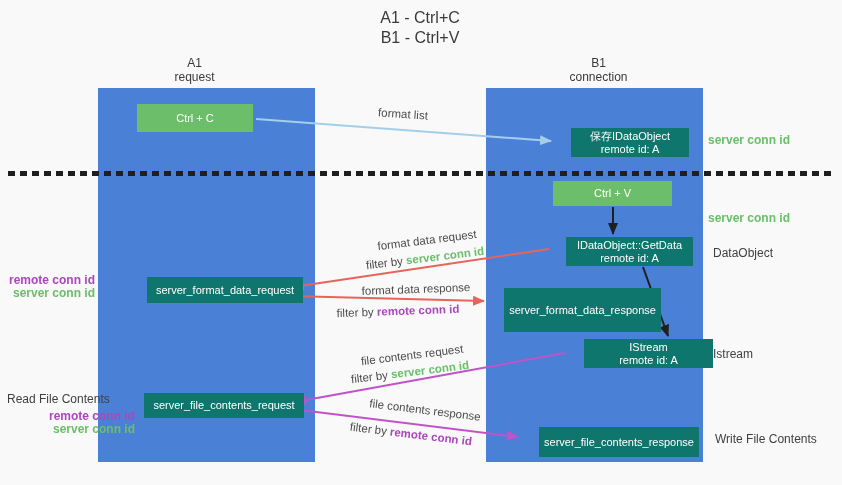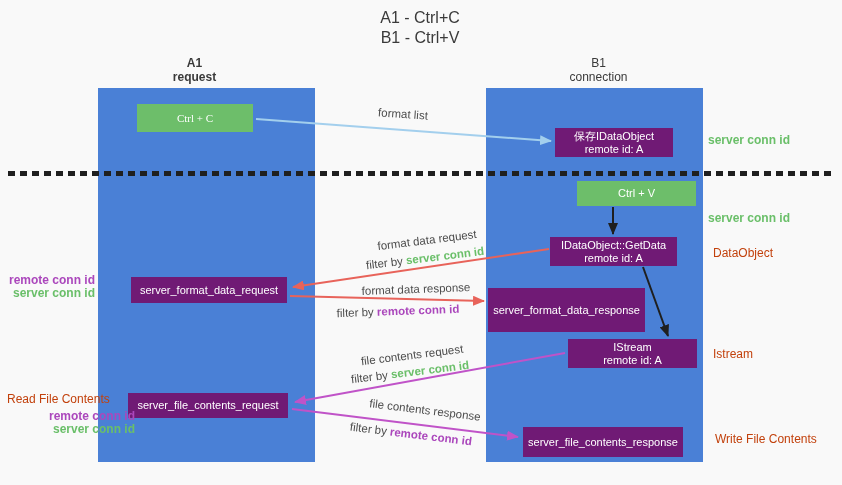--- a/index.html
+++ b/index.html
@@ -24,42 +24,42 @@
   .divider{
     position:absolute; left:8px; top:171px; width:828px; height:5px;
     background:repeating-linear-gradient(90deg,#1f1f1f 0 7px,transparent 7px 12px);
   }
   .overlay{position:absolute; left:0; top:0;}
   .node{
     position:absolute; color:#fff; text-align:center; font-size:11px;
     display:flex; flex-direction:column; justify-content:center; line-height:13px;
   }
   .green{background:#6dbe6a;}
-  .orange{background:#701a75;}
+  .orange{background:#0f766e;margin-left:16px;}
   .alabel{
     position:absolute; white-space:nowrap; font-size:11.5px; color:#4d4d4d;
     transform:translate(-50%,-50%) rotate(var(--r,0deg));
   }
   .side{position:absolute; font-size:12px; white-space:nowrap;}
   .green-label{color:#6abf69; font-weight:bold;}
   .purple-label{color:#ab47bc; font-weight:bold;}
-  .gray-label{color:#c2410c;}
+  .gray-label{color:#404040;}
   .stack{line-height:13px; text-align:right;}
 </style>
 </head>
 <body>
 
 <div class="canvas">
 
   <div class="title">
     <div>A1 - Ctrl+C</div>
     <div>B1 - Ctrl+V</div>
   </div>
 
-  <div class="lane-header" style="left:86px;font-weight:bold;">
+  <div class="lane-header" style="left:86px;">
     <div>A1</div>
     <div>request</div>
   </div>
   <div class="lane-header" style="left:490px;">
     <div>B1</div>
     <div>connection</div>
   </div>
 
   <div class="lane" style="left:98px;"></div>
   <div class="lane" style="left:486px;"></div>
@@ -83,30 +83,30 @@
     </defs>
     <line x1="256" y1="119" x2="551" y2="141" stroke="#a3cfed" stroke-width="2" marker-end="url(#ah-blue)"></line>
     <line x1="613" y1="207" x2="613" y2="234" stroke="#1f1f1f" stroke-width="2" marker-end="url(#ah-blk)"></line>
     <line x1="643" y1="267" x2="668" y2="336" stroke="#1f1f1f" stroke-width="2" marker-end="url(#ah-blk)"></line>
     <line x1="549" y1="249" x2="293" y2="287" stroke="#e8635a" stroke-width="2" marker-end="url(#ah-red)"></line>
     <line x1="290" y1="296" x2="484" y2="301" stroke="#e8635a" stroke-width="2" marker-end="url(#ah-red)"></line>
     <line x1="565" y1="353" x2="295" y2="402" stroke="#c053c8" stroke-width="2" marker-end="url(#ah-mag)"></line>
     <line x1="292" y1="409" x2="518" y2="437" stroke="#c053c8" stroke-width="2" marker-end="url(#ah-mag)"></line>
   </svg>
 
-  <div class="node green" style="left:137px; top:104px; width:116px; height:28px;font-family:Liberation Serif, serif;">
+  <div class="node green" style="left:137px; top:104px; width:116px; height:28px;">
     <div>Ctrl + C</div>
   </div>
 
   <div class="node orange" style="left:555px; top:128px; width:118px; height:29px;">
     <div>保存IDataObject</div>
     <div>remote id: A</div>
   </div>
 
-  <div class="node green" style="left:553px; top:181px; width:119px; height:25px;margin-left:24px;">
+  <div class="node green" style="left:553px; top:181px; width:119px; height:25px;">
     <div>Ctrl + V</div>
   </div>
 
   <div class="node orange" style="left:550px; top:237px; width:127px; height:29px;">
     <div>IDataObject::GetData</div>
     <div>remote id: A</div>
   </div>
 
   <div class="node orange" style="left:131px; top:277px; width:156px; height:26px;">
     <div>server_format_data_request</div>

